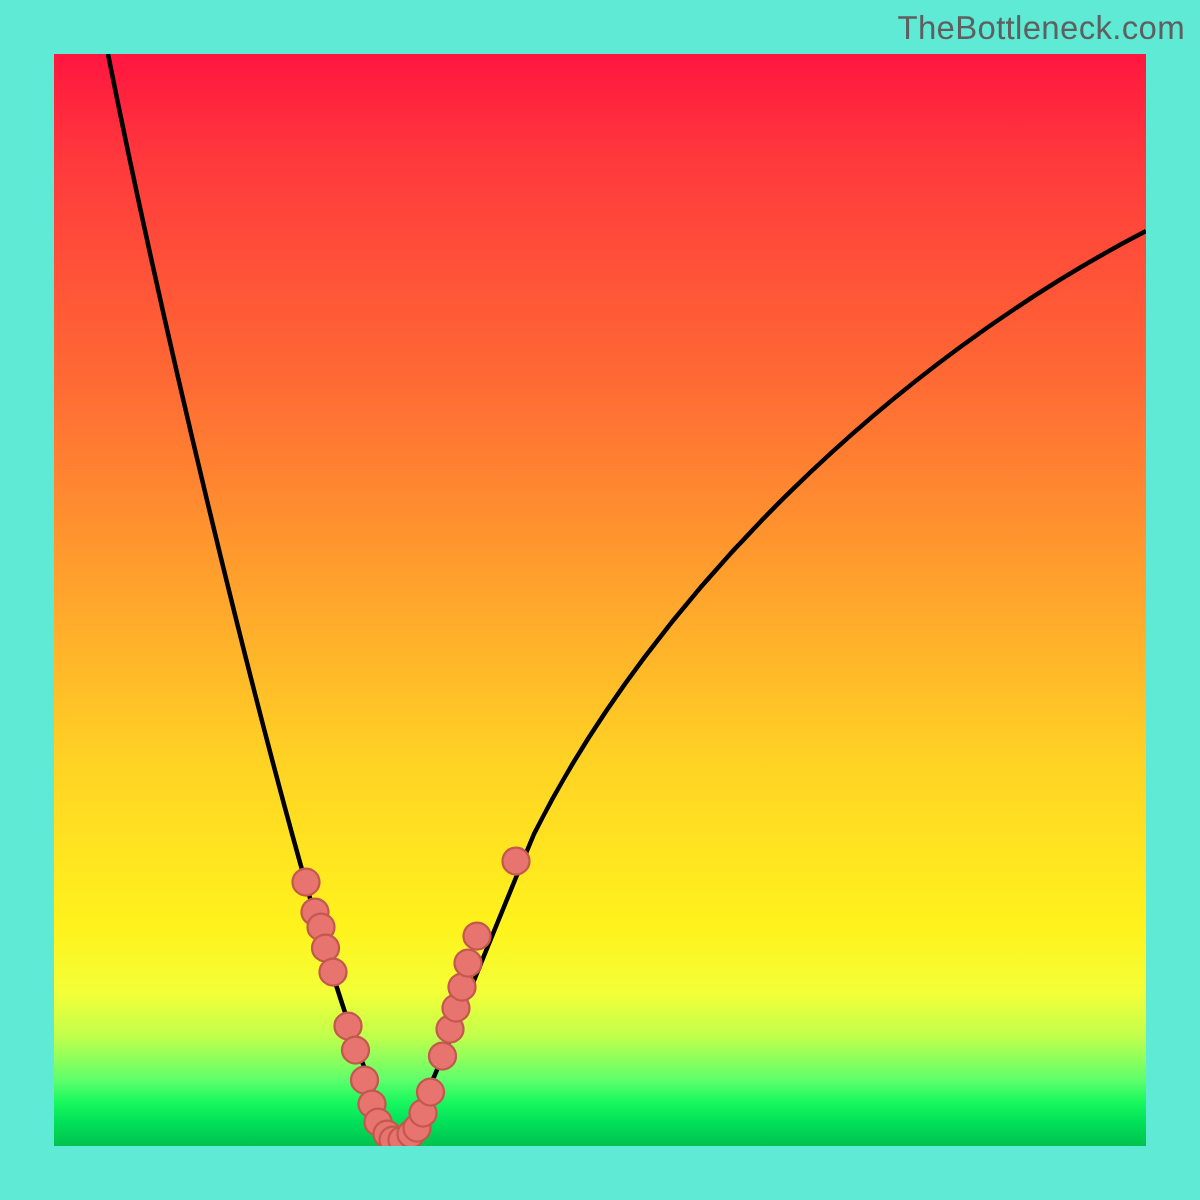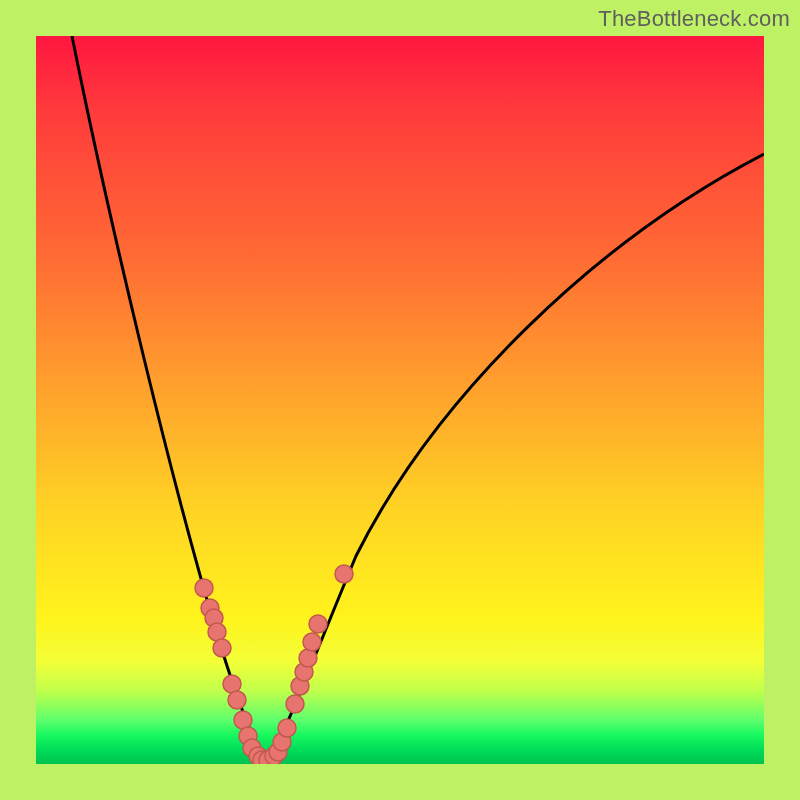--- a/index.html
+++ b/index.html
@@ -8,21 +8,21 @@
     width: 800px;
     height: 800px;
     background: #000;
     overflow: hidden;
     font-family: Arial, Helvetica, sans-serif;
   }
   .frame {
     position: absolute;
     left: 0; top: 0;
     width: 800px; height: 800px;
-    background: #bef264;
+    background: #5eead4;
   }
   .plot-area {
     position: absolute;
     left: 36px;
     top: 36px;
     width: 728px;
     height: 728px;
     
     background: linear-gradient(
       to bottom,

